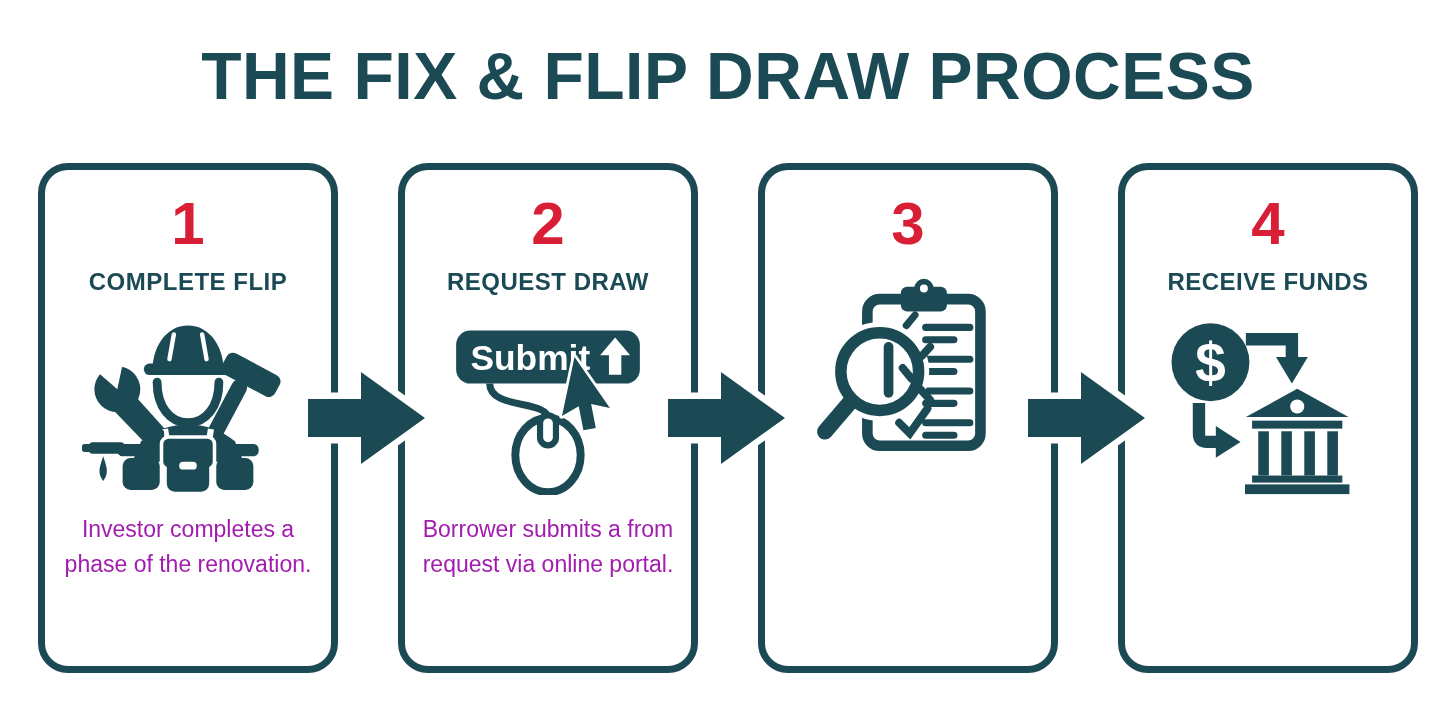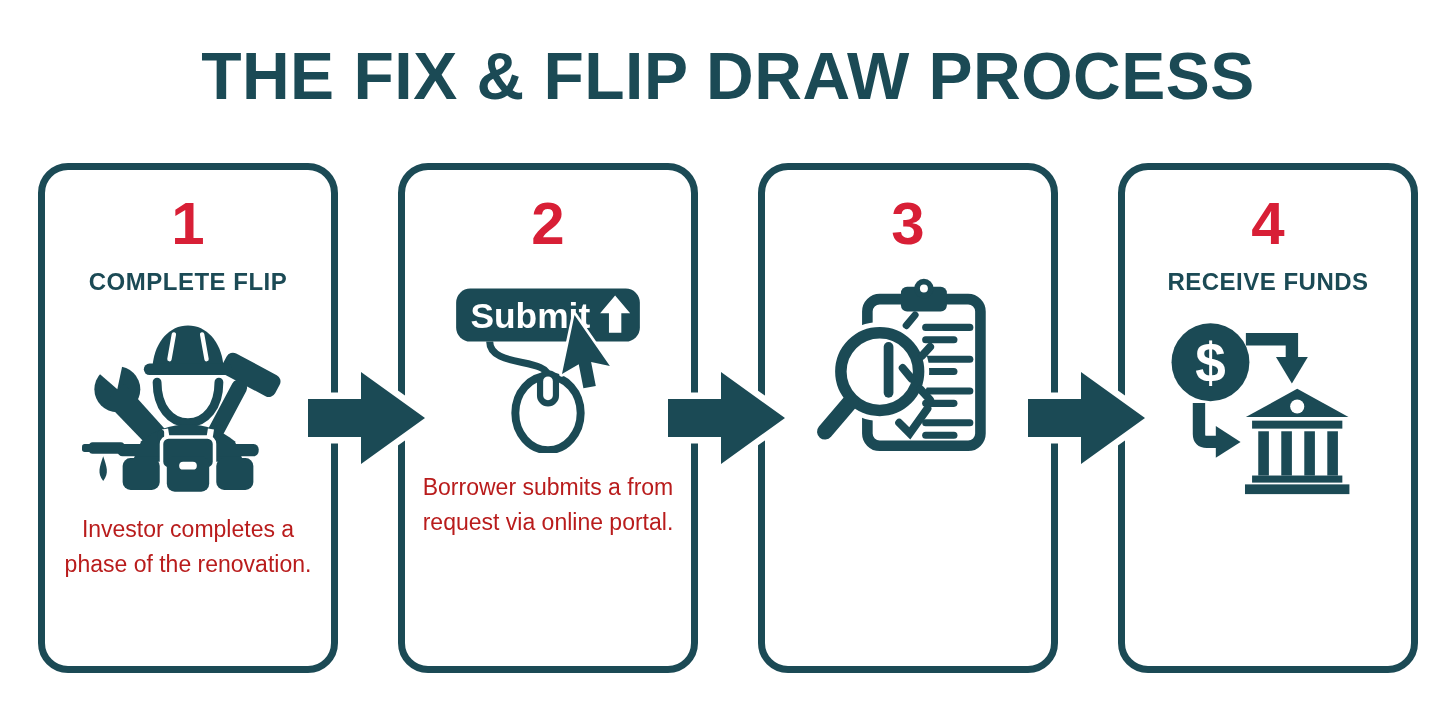--- a/index.html
+++ b/index.html
@@ -44,21 +44,21 @@
     white-space: nowrap;
   }
   .icon-wrap {
     height: 212px; margin-top: 4px;
     display: flex; align-items: center; justify-content: center;
   }
   .step-desc {
     margin-top: 0;
     padding: 0 8px;
     font-size: 23px; line-height: 1.52;
-    color: #b91c1c;
+    color: #a21caf;
     text-align: center;
   }
 
   .flow-arrow {
     position: absolute; top: 368px;
     width: 122px; height: 100px;
   }
   .fa-1 { left: 307px; }
   .fa-2 { left: 667px; }
   .fa-3 { left: 1027px; }
@@ -115,20 +115,21 @@
           <rect x="0" y="148" width="12" height="9" rx="3"></rect>
           <path d="M24 162 C20 174 17 181 24 190 C31 181 28 174 24 162 Z"></path>
         </g>
       </svg>
     </div>
     <div class="step-desc">Investor completes a phase of the renovation.</div>
   </div>
 
   <div class="card card-2">
     <div class="step-number">2</div>
+    <div class="step-heading">REQUEST DRAW</div>
     <div class="icon-wrap">
       <svg viewBox="0 0 240 200" width="212" height="177">
 
         <path d="M54 74 C54 104 120 92 120 114" fill="none" stroke="#1B4A55" stroke-width="8"></path>
 
         <ellipse cx="120" cy="155" rx="37" ry="42" fill="#ffffff" stroke="#1B4A55" stroke-width="9"></ellipse>
 
         <rect x="111" y="110" width="18" height="34" rx="9" fill="#ffffff" stroke="#1B4A55" stroke-width="7"></rect>
 
         <rect x="16" y="14" width="208" height="60" rx="16" fill="#1B4A55"></rect>

